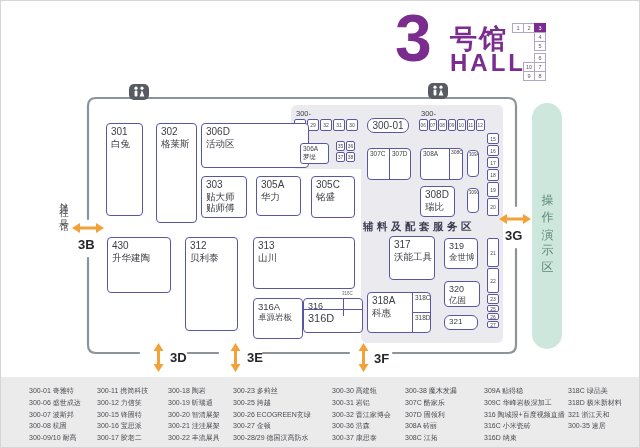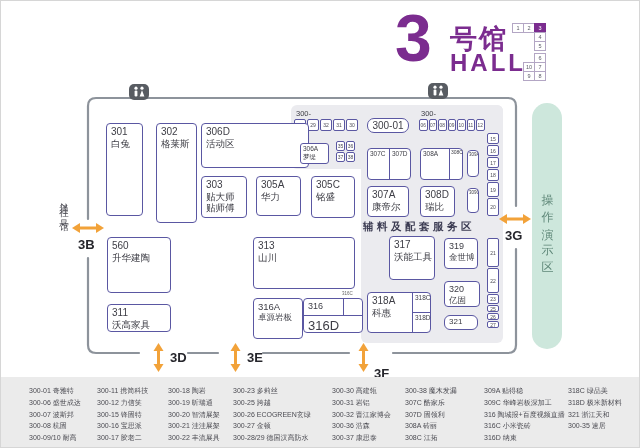--- a/index.html
+++ b/index.html
@@ -205,24 +205,20 @@
     <div class="sub tiny" style="left:0;top:0;width:21px;height:100%">307C</div>
     <div class="sub tiny divL" style="left:21px;top:0;width:22px;height:100%">307D</div>
   </div>
   <div class="grp" style="left:419px;top:147px;width:43px;height:32px">
     <div class="sub tiny" style="left:0;top:0;width:28px;height:100%">308A</div>
     <div class="sub divL" style="left:28px;top:0;width:14px;height:100%;font-size:5px;padding:1px 0 0 1px">308C</div>
   </div>
   <div class="grp" style="left:466px;top:149px;width:12px;height:27px">
     <div class="sub micro" style="left:0;top:0;width:100%;height:100%">309A</div>
   </div>
-  <div class="booth" style="left:366px;top:185px;width:42px;height:31px">
-    <div class="bnum">307A</div>
-    <div class="bname">康帝尔</div>
-  </div>
   <div class="booth" style="left:419px;top:185px;width:35px;height:31px">
     <div class="bnum">308D</div>
     <div class="bname">瑞比</div>
   </div>
   <div class="grp" style="left:466px;top:187px;width:12px;height:25px">
     <div class="sub micro" style="left:0;top:0;width:100%;height:100%">309C</div>
   </div>
 
   <div class="svc-label">辅料及配套服务区</div>
 
@@ -244,42 +240,42 @@
       <div class="bname">科惠</div>
     </div>
     <div class="sub tiny divL divB" style="left:44px;top:0;width:19px;height:20px">318C</div>
     <div class="sub tiny divL" style="left:44px;top:20px;width:19px;height:19px">318D</div>
   </div>
   <div class="booth" style="left:443px;top:314px;width:34px;height:15px;font-size:8px;border-radius:6px;padding-top:1px">
     <div>321</div>
   </div>
 
   <div class="booth" style="left:106px;top:236px;width:64px;height:56px">
-    <div class="bnum">560</div>
+    <div class="bnum">430</div>
     <div class="bname">升华建陶</div>
   </div>
-  <div class="booth" style="left:106px;top:303px;width:64px;height:28px">
-    <div class="bnum">311</div>
-    <div class="bname">沃高家具</div>
+  <div class="booth" style="left:184px;top:236px;width:53px;height:94px">
+    <div class="bnum">312</div>
+    <div class="bname">贝利泰</div>
   </div>
   <div class="grp" style="left:252px;top:236px;width:102px;height:52px">
     <div class="sub" style="left:0;top:0;width:50px;height:100%">
       <div class="bnum">313</div>
       <div class="bname">山川</div>
     </div>
   </div>
   <div class="booth" style="left:252px;top:297px;width:50px;height:41px;font-size:8.5px">
     <div class="bnum" style="font-size:9.5px">316A</div>
     <div class="bname">卓源岩板</div>
   </div>
   <div class="lbl316c">316C</div>
   <div class="grp" style="left:302px;top:297px;width:60px;height:35px">
     <div class="sub" style="left:0;top:0;width:39px;height:17px;font-size:9px">316</div>
     <div class="sub divL" style="left:39px;top:0;width:11px;height:17px"></div>
-    <div class="sub divT" style="left:0;top:16px;width:100%;height:16px;font-size:13px">316D</div>
+    <div class="sub divT" style="left:0;top:10px;width:100%;height:16px;font-size:11px">316D</div>
   </div>
 
   <div class="corridor">通往2号馆</div>
 
   <svg class="arr" style="left:70px;top:220px" width="34" height="14">
     <g fill="#f2a239">
         <polygon points="1,7 9,2 9,12"></polygon>
         <rect x="9" y="5.5" width="16" height="3"></rect>
         <polygon points="33,7 25,2 25,12"></polygon>
       </g>
@@ -313,21 +309,21 @@
   </svg>
   <div class="gate-label" style="left:246px;top:349px">3E</div>
 
   <svg class="arr" style="left:355px;top:341px" width="15" height="31">
     <g fill="#f2a239">
         <polygon points="7.5,1 2.5,9 12.5,9"></polygon>
         <rect x="6" y="9" width="3" height="13"></rect>
         <polygon points="7.5,30 2.5,22 12.5,22"></polygon>
       </g>
   </svg>
-  <div class="gate-label" style="left:373px;top:365px">3F</div>
+  <div class="gate-label" style="left:373px;top:350px">3F</div>
 
   <div class="demo">
     <div class="demo-text">操作演示区</div>
   </div>
 
   <div class="legend">
     <div class="legend-col" style="left:28px">
         <span class="legend-line">300-01 奇雅特</span>
         <span class="legend-line">300-06 盛世成达</span>
         <span class="legend-line">300-07 波斯邦</span>

